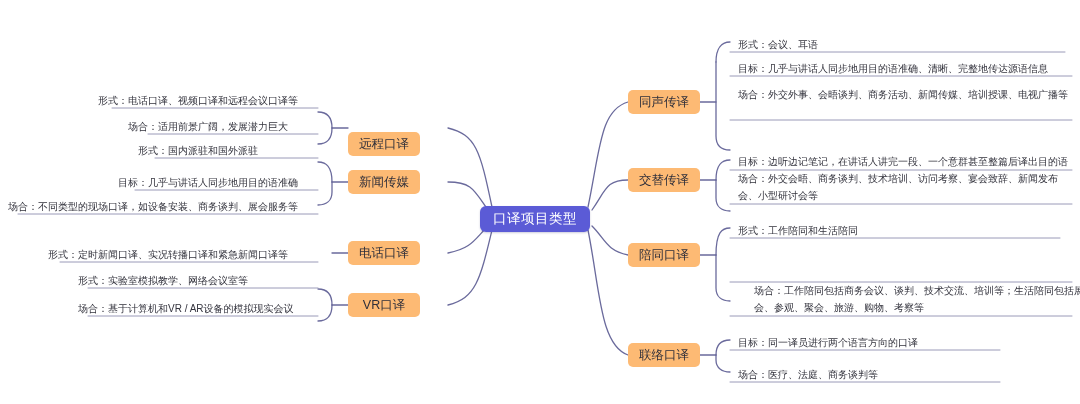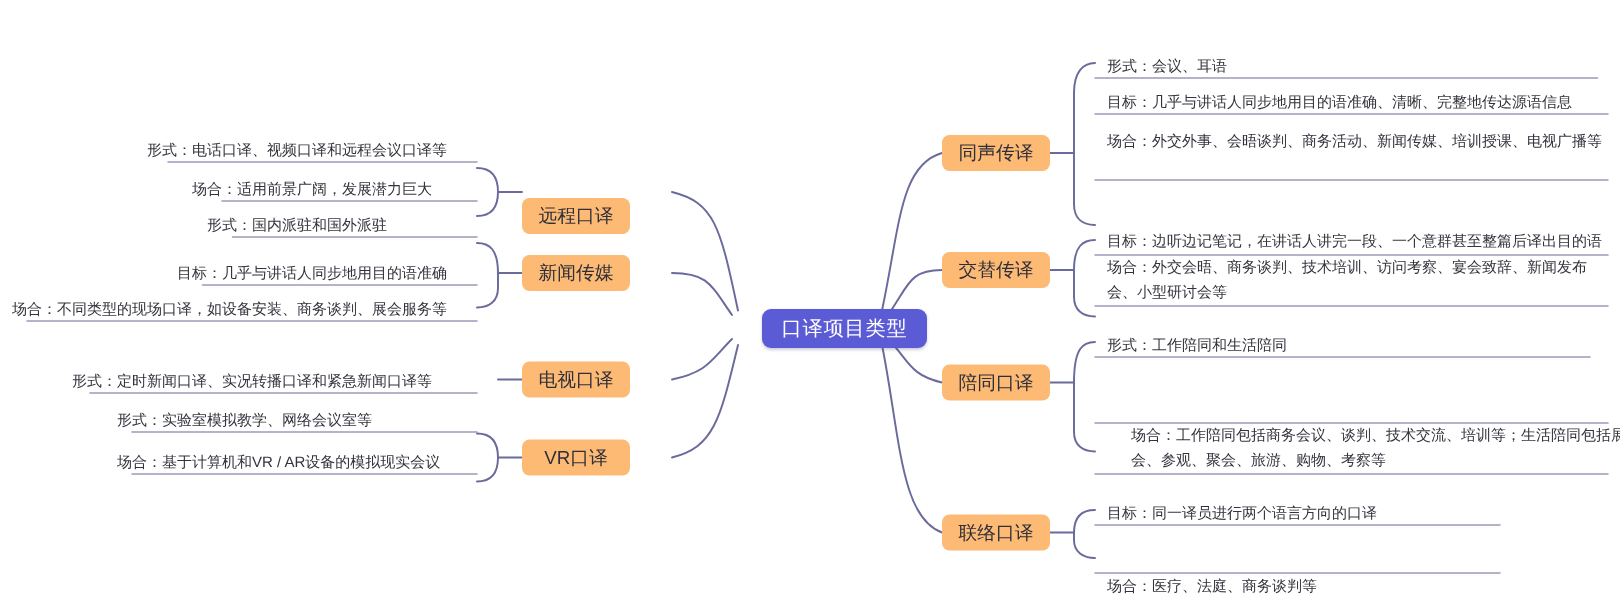--- a/index.html
+++ b/index.html
@@ -17,21 +17,20 @@
 
   
   .root{
     background:#5b5bd6;
     color:#ffffff;
     border-radius:6px;
     font-size:13.5px;
     letter-spacing:.5px;
     display:flex;align-items:center;justify-content:center;
     box-shadow:0 1px 2px rgba(60,60,120,.25);
-    margin-left:28px;
   }
 
   
   .branch{
     background:#fdba74;
     color:#2f2f3a;
     border-radius:5px;
     font-size:12.5px;
     display:flex;align-items:center;justify-content:center;
     white-space:nowrap;
@@ -139,21 +138,21 @@
     <span>形式：国内派驻和国外派驻</span>
   </div>
   <div class="node leaf leaf-l" style="left:118px;top:174px;width:200px;height:16px;">
     <span>目标：几乎与讲话人同步地用目的语准确</span>
   </div>
   <div class="node leaf leaf-l" style="left:8px;top:198px;width:310px;height:16px;">
     <span>场合：不同类型的现场口译，如设备安装、商务谈判、展会服务等</span>
   </div>
 
   <div class="node branch" style="left:348px;top:241px;width:72px;height:24px;">
-    <span>电视口译</span>
+    <span>电话口译</span>
   </div>
   <div class="node leaf leaf-l" style="left:48px;top:246px;width:270px;height:16px;">
     <span>形式：定时新闻口译、实况转播口译和紧急新闻口译等</span>
   </div>
 
   <div class="node branch" style="left:348px;top:293px;width:72px;height:24px;justify-content:center;">
     <span>VR口译</span>
   </div>
   <div class="node leaf leaf-l" style="left:78px;top:272px;width:240px;height:16px;">
     <span>形式：实验室模拟教学、网络会议室等</span>
@@ -194,17 +193,17 @@
   <div class="node leaf leaf-r wrap" style="left:730px;top:280px;width:342px;height:36px;margin-left:16px;">
     <span>场合：工作陪同包括商务会议、谈判、技术交流、培训等；生活陪同包括展会、参观、聚会、旅游、购物、考察等</span>
   </div>
 
   <div class="node branch" style="left:628px;top:343px;width:72px;height:24px;">
     <span>联络口译</span>
   </div>
   <div class="node leaf leaf-r" style="left:730px;top:334px;width:270px;height:16px;">
     <span>目标：同一译员进行两个语言方向的口译</span>
   </div>
-  <div class="node leaf leaf-r" style="left:730px;top:366px;width:270px;height:16px;margin-top:17px;">
+  <div class="node leaf leaf-r" style="left:730px;top:366px;width:270px;height:16px;">
     <span>场合：医疗、法庭、商务谈判等</span>
   </div>
 
 </div>
 
 </body></html>

